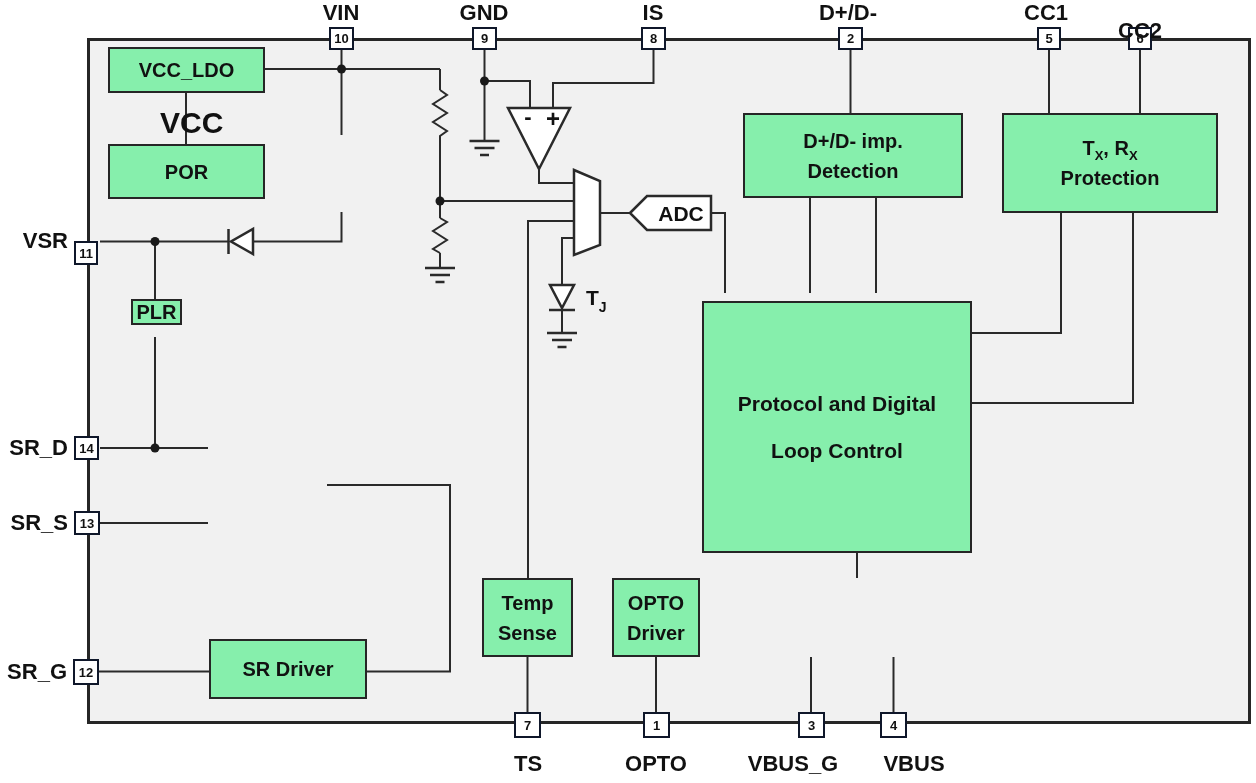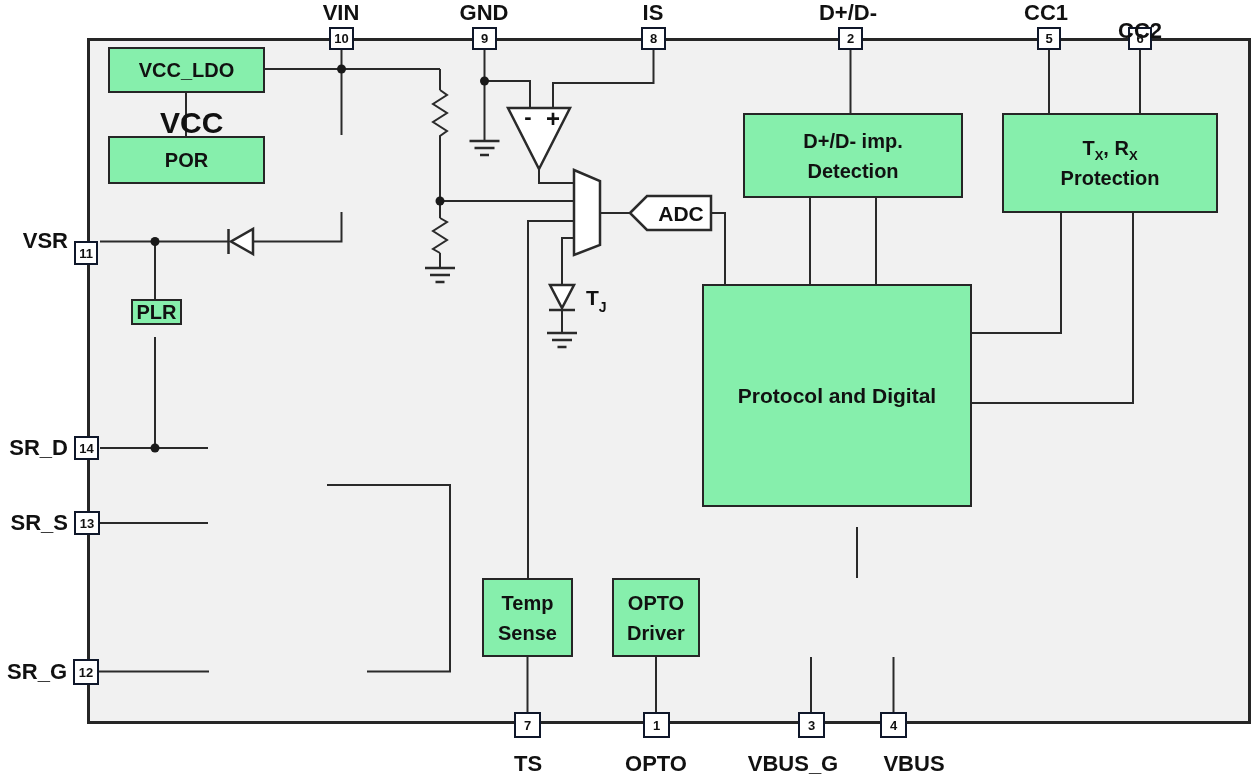--- a/index.html
+++ b/index.html
@@ -109,36 +109,40 @@
       <circle cx="484.5" cy="81" r="4.5"></circle>
       <circle cx="440" cy="201" r="4.5"></circle>
       <circle cx="155" cy="241.5" r="4.5"></circle>
       <circle cx="155" cy="448" r="4.5"></circle>
     </g>
   </svg>
 
   <div class="block" style="left:108px;top:47px;width:157px;height:46px">
     <div>VCC_LDO</div>
   </div>
-  <div class="block" style="left:108px;top:136px;width:157px;height:48px">
+  <div class="block" style="left:108px;top:144px;width:157px;height:55px">
     <div>POR</div>
   </div>
   <div class="block" style="left:131px;top:299px;width:51px;height:26px">
     <div>PLR</div>
+  </div>
+  <div class="block" style="left:209px;top:639px;width:158px;height:60px">
+    <div>SR Driver</div>
   </div>
   <div class="block" style="left:482px;top:578px;width:91px;height:79px">
     <div>Temp</div>
     <div>Sense</div>
   </div>
   <div class="block" style="left:612px;top:578px;width:88px;height:79px">
     <div>OPTO</div>
     <div>Driver</div>
   </div>
-  <div class="block big" style="left:702px;top:284px;width:270px;height:223px">
+  <div class="block big" style="left:702px;top:301px;width:270px;height:252px">
     <div class="bline">Protocol and Digital</div>
+    <div class="bline">Loop Control</div>
   </div>
   <div class="block" style="left:743px;top:113px;width:220px;height:85px">
     <div>D+/D- imp.</div>
     <div>Detection</div>
   </div>
   <div class="block" style="left:1002px;top:113px;width:216px;height:100px">
     <div><span>T</span><sub>X</sub><span>, R</span><sub>X</sub></div>
     <div>Protection</div>
   </div>
 

